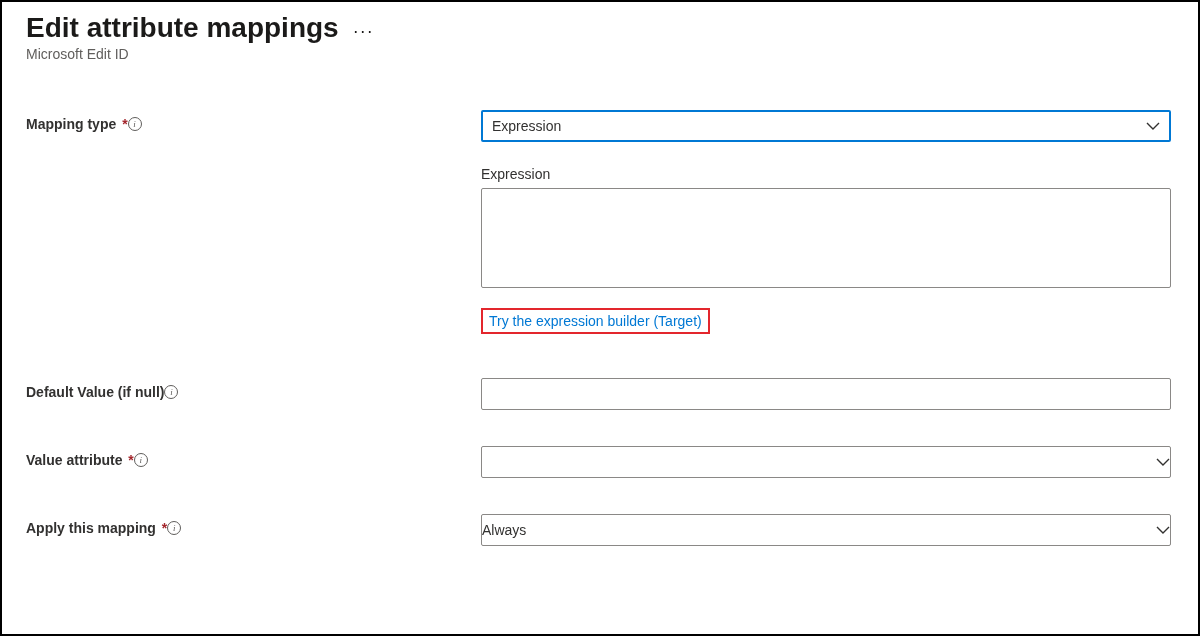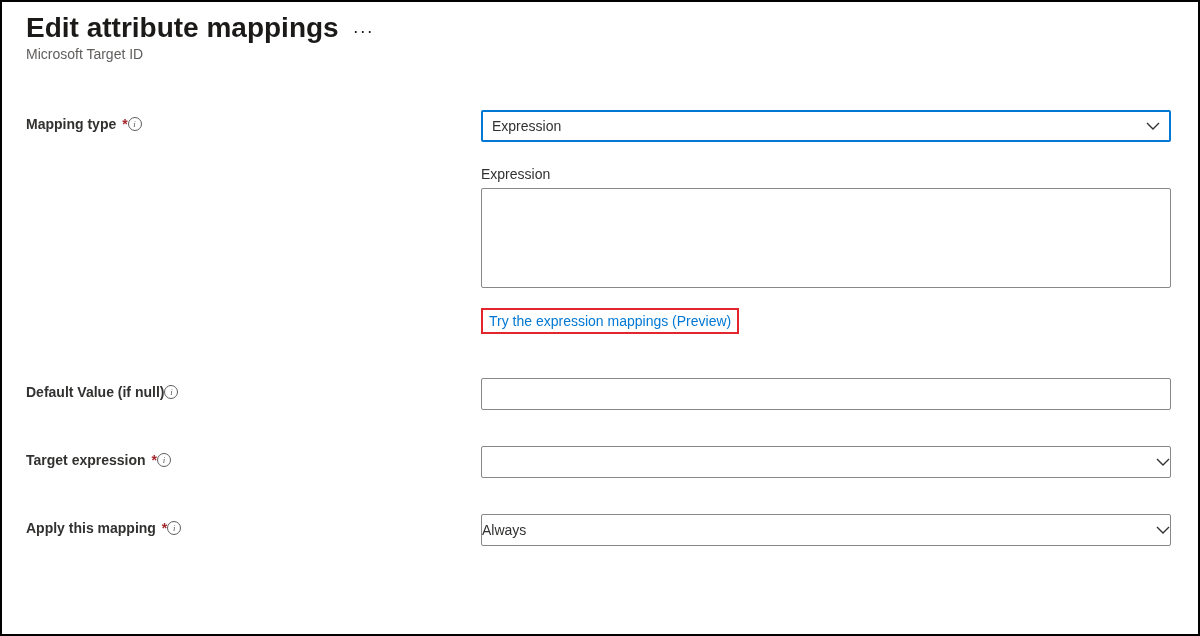--- a/index.html
+++ b/index.html
@@ -155,21 +155,21 @@
 </style>
 </head>
 <body>
 
 <div class="frame">
 
   <div class="header-row">
     <h1 class="page-title">Edit attribute mappings</h1>
     <span class="more-dots" title="More options">···</span>
   </div>
-  <div class="subtitle">Microsoft Target ID</div>
+  <div class="subtitle">Microsoft Edit ID</div>
 
   <div class="form-row row-mapping-type">
     <div class="label-col">
       <span class="field-label">
         <span>Mapping type</span>
         <span class="req">*</span>
       </span>
       <span class="info-icon">i</span>
     </div>
     <div class="control-col">
@@ -179,39 +179,39 @@
           <svg viewBox="0 0 14 14" width="14" height="14">
               <path d="M1 4 L7 10 L13 4" fill="none" stroke="#323130" stroke-width="1.4"></path>
             </svg>
         </span>
       </div>
 
       <div class="sub-label">Expression</div>
       <textarea class="textarea" style=""></textarea>
 
       <div class="link-row">
-        <a>Try the expression mappings (Preview)</a>
+        <a>Try the expression builder (Target)</a>
       </div>
     </div>
   </div>
 
   <div class="form-row row-default">
     <div class="label-col">
       <span class="field-label">Default Value (if null)</span>
       <span class="info-icon">i</span>
     </div>
     <div class="control-col">
       <input type="text" class="text-input" value="" style="">
     </div>
   </div>
 
   <div class="form-row row-target">
     <div class="label-col">
       <span class="field-label">
-        <span>Target expression</span>
+        <span>Value attribute</span>
         <span class="req">*</span>
       </span>
       <span class="info-icon">i</span>
     </div>
     <div class="control-col">
       <div class="select-box">
         <span></span>
         <span class="chevron">
           <svg viewBox="0 0 14 14" width="14" height="14">
               <path d="M1 4 L7 10 L13 4" fill="none" stroke="#323130" stroke-width="1.4"></path>

